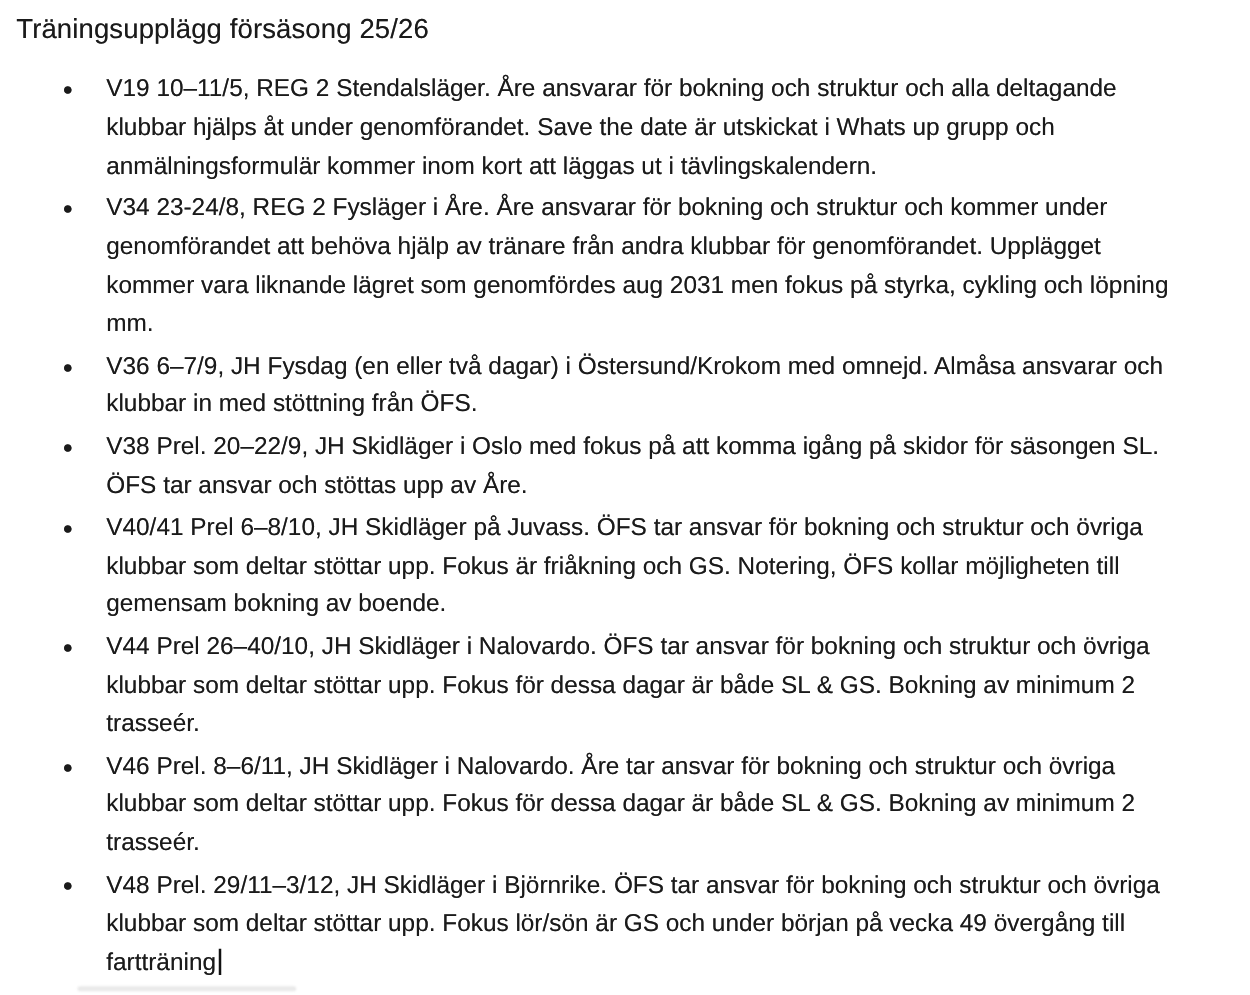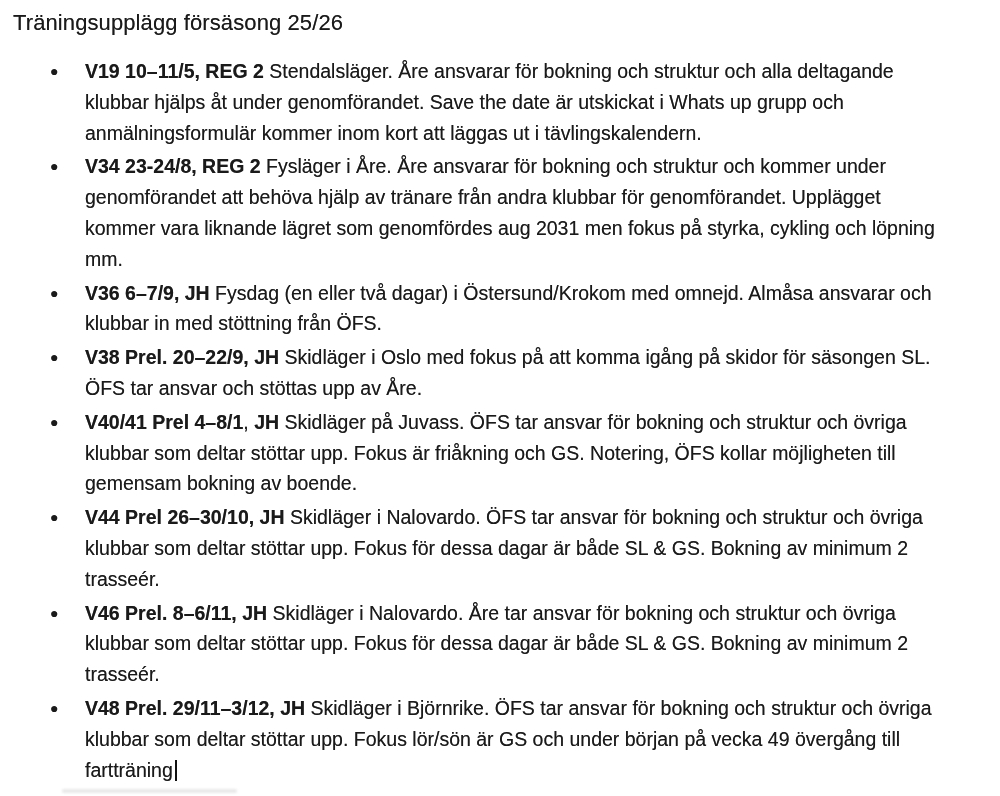--- a/index.html
+++ b/index.html
@@ -44,21 +44,21 @@
     margin: 0 0 3px 0;
   }
   .marker {
     position: absolute;
     left: -35px;
     top: 0px;
     font-size: 14px;
     line-height: 30.8px;
   }
   .seg.bold {
-    font-weight: 700;
+    font-weight: 400;
   }
   .caret {
     display: inline-block;
     width: 2px;
     height: 21px;
     background: #111;
     margin-left: 2px;
     vertical-align: -4px;
   }
   .clipped-next-line {
@@ -76,20 +76,20 @@
 <body>
 
 <div class="doc">
   <h1 class="title">Träningsupplägg försäsong 25/26</h1>
 
   <ul class="bullets">
       <li><span class="marker">●</span><span class="seg bold">V19 10–11/5, REG 2</span><span class="seg"> Stendalsläger. Åre ansvarar för bokning och struktur och alla deltagande klubbar hjälps åt under genomförandet. Save the date är utskickat i Whats up grupp och anmälningsformulär kommer inom kort att läggas ut i tävlingskalendern.</span></li>
       <li><span class="marker">●</span><span class="seg bold">V34 23-24/8, REG 2</span><span class="seg"> Fysläger i Åre. Åre ansvarar för bokning och struktur och kommer under genomförandet att behöva hjälp av tränare från andra klubbar för genomförandet. Upplägget kommer vara liknande lägret som genomfördes aug 2031 men fokus på styrka, cykling och löpning mm.</span></li>
       <li><span class="marker">●</span><span class="seg bold">V36 6–7/9, JH</span><span class="seg"> Fysdag (en eller två dagar) i Östersund/Krokom med omnejd. Almåsa ansvarar och klubbar in med stöttning från ÖFS.</span></li>
       <li><span class="marker">●</span><span class="seg bold">V38 Prel. 20–22/9, JH</span><span class="seg"> Skidläger i Oslo med fokus på att komma igång på skidor för säsongen SL. ÖFS tar ansvar och stöttas upp av Åre.</span></li>
-      <li><span class="marker">●</span><span class="seg bold">V40/41 Prel 4–8/1</span><span class="seg">, </span><span class="seg bold">JH</span><span class="seg"> Skidläger på Juvass. ÖFS tar ansvar för bokning och struktur och övriga klubbar som deltar stöttar upp. Fokus är friåkning och GS. Notering, ÖFS kollar möjligheten till gemensam bokning av boende.</span></li>
-      <li><span class="marker">●</span><span class="seg bold">V44 Prel 26–30/10, JH</span><span class="seg"> Skidläger i Nalovardo. ÖFS tar ansvar för bokning och struktur och övriga klubbar som deltar stöttar upp. Fokus för dessa dagar är både SL &amp; GS. Bokning av minimum 2 trasseér.</span></li>
+      <li><span class="marker">●</span><span class="seg bold">V40/41 Prel 6–8/10</span><span class="seg">, </span><span class="seg bold">JH</span><span class="seg"> Skidläger på Juvass. ÖFS tar ansvar för bokning och struktur och övriga klubbar som deltar stöttar upp. Fokus är friåkning och GS. Notering, ÖFS kollar möjligheten till gemensam bokning av boende.</span></li>
+      <li><span class="marker">●</span><span class="seg bold">V44 Prel 26–40/10, JH</span><span class="seg"> Skidläger i Nalovardo. ÖFS tar ansvar för bokning och struktur och övriga klubbar som deltar stöttar upp. Fokus för dessa dagar är både SL &amp; GS. Bokning av minimum 2 trasseér.</span></li>
       <li><span class="marker">●</span><span class="seg bold">V46 Prel. 8–6/11, JH</span><span class="seg"> Skidläger i Nalovardo. Åre tar ansvar för bokning och struktur och övriga klubbar som deltar stöttar upp. Fokus för dessa dagar är både SL &amp; GS. Bokning av minimum 2 trasseér.</span></li>
       <li><span class="marker">●</span><span class="seg bold">V48 Prel. 29/11–3/12, JH</span><span class="seg"> Skidläger i Björnrike. ÖFS tar ansvar för bokning och struktur och övriga klubbar som deltar stöttar upp. Fokus lör/sön är GS och under början på vecka 49 övergång till fartträning</span><span class="caret"></span></li>
     </ul>
 
   <div class="clipped-next-line"></div>
 </div>
 
 </body></html>

